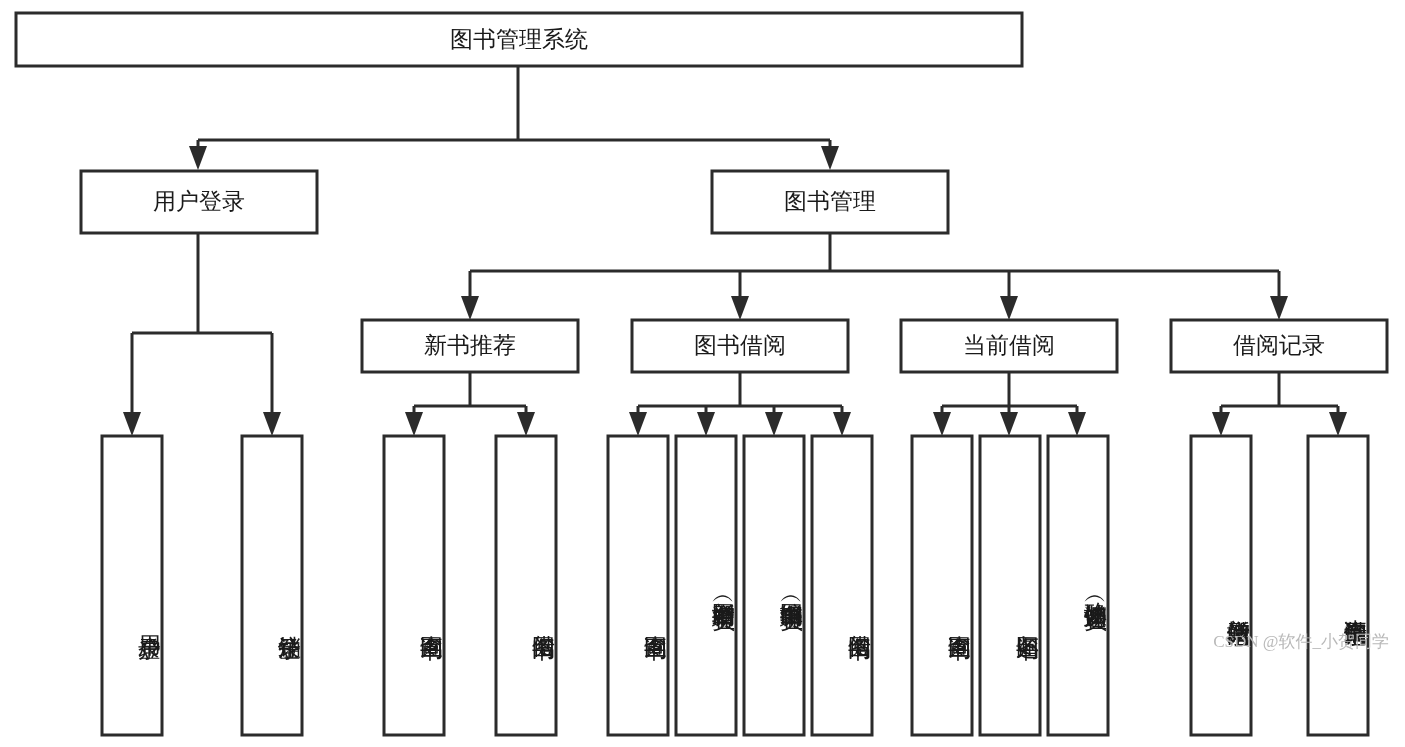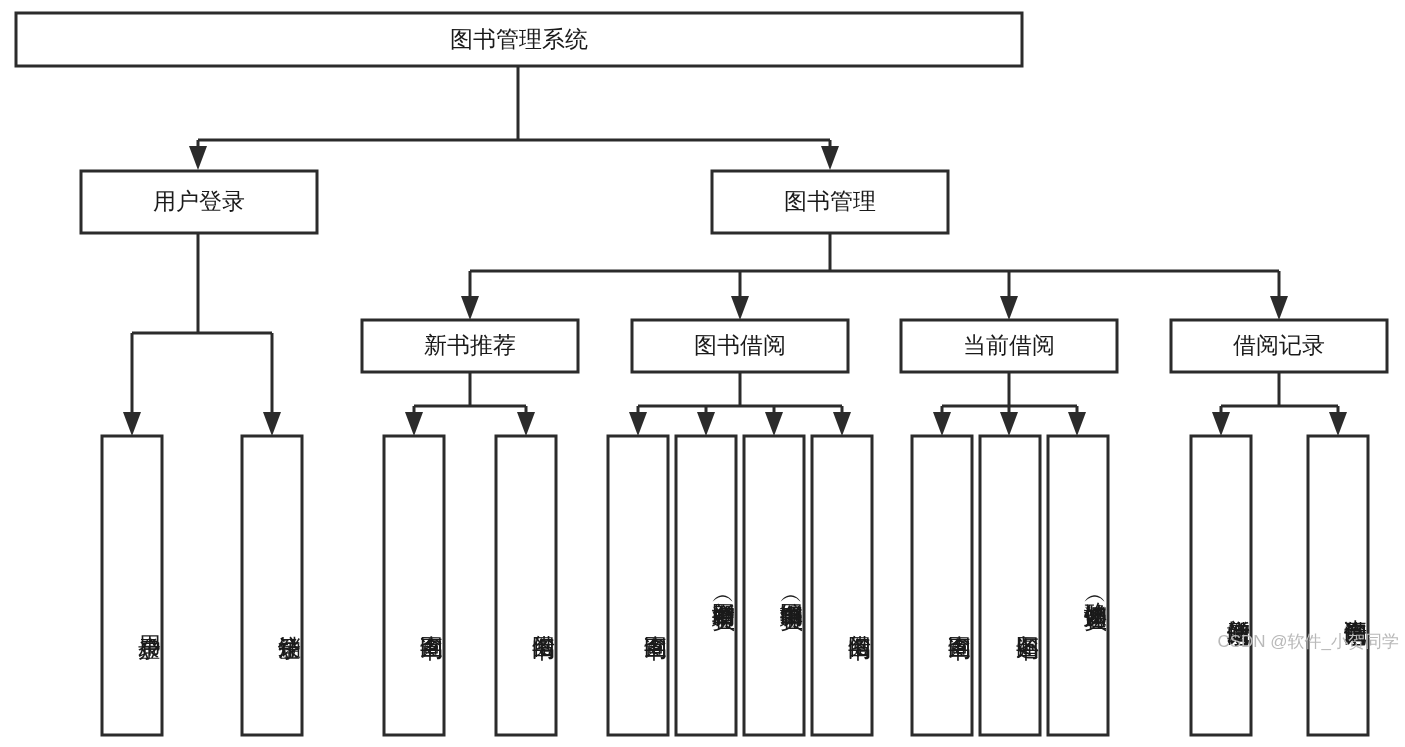--- a/index.html
+++ b/index.html
@@ -58,23 +58,23 @@
     color: #1a1a1a;
     letter-spacing: 1px;
     white-space: nowrap;
     display: flex;
     align-items: flex-start;
     justify-content: center;
     pointer-events: none;
   }
   .watermark {
     position: absolute;
-    right: 6px;
+    right: 16px;
     bottom: 4px;
-    font-family: Liberation Sans, sans-serif;
+    font-family: Liberation Serif, serif;
     font-size: 17px;
     color: #b9b9b9;
     white-space: nowrap;
     user-select: none;
   }
 </style>
 </head>
 <body>
 
 <div id="diagram-root">

